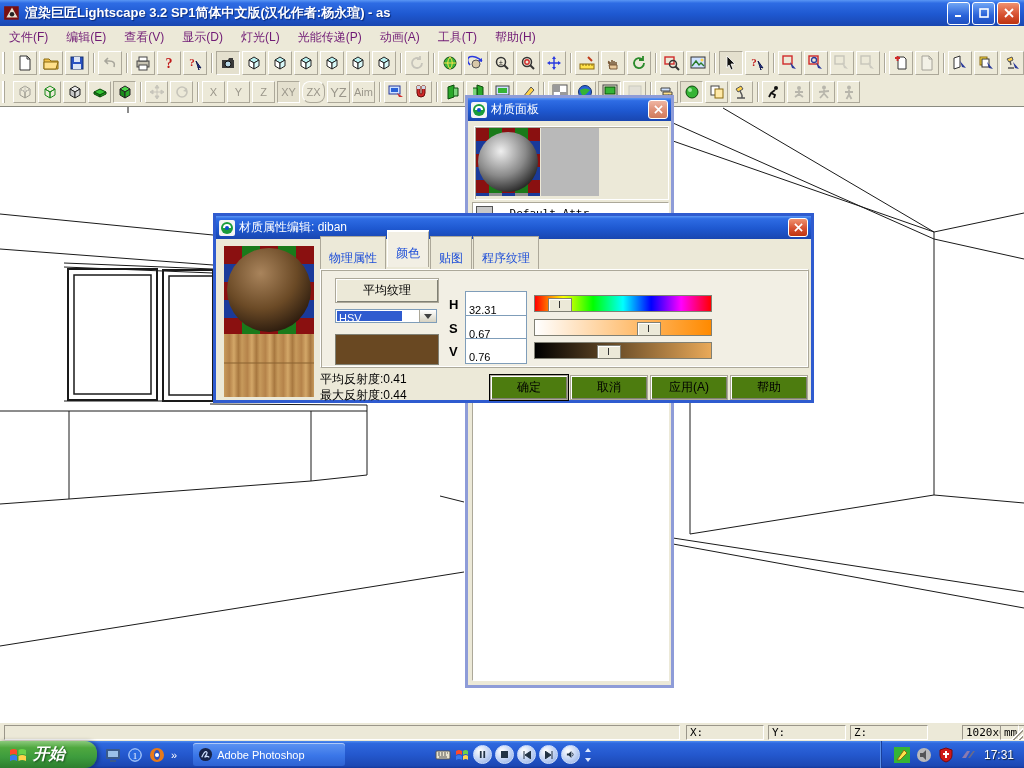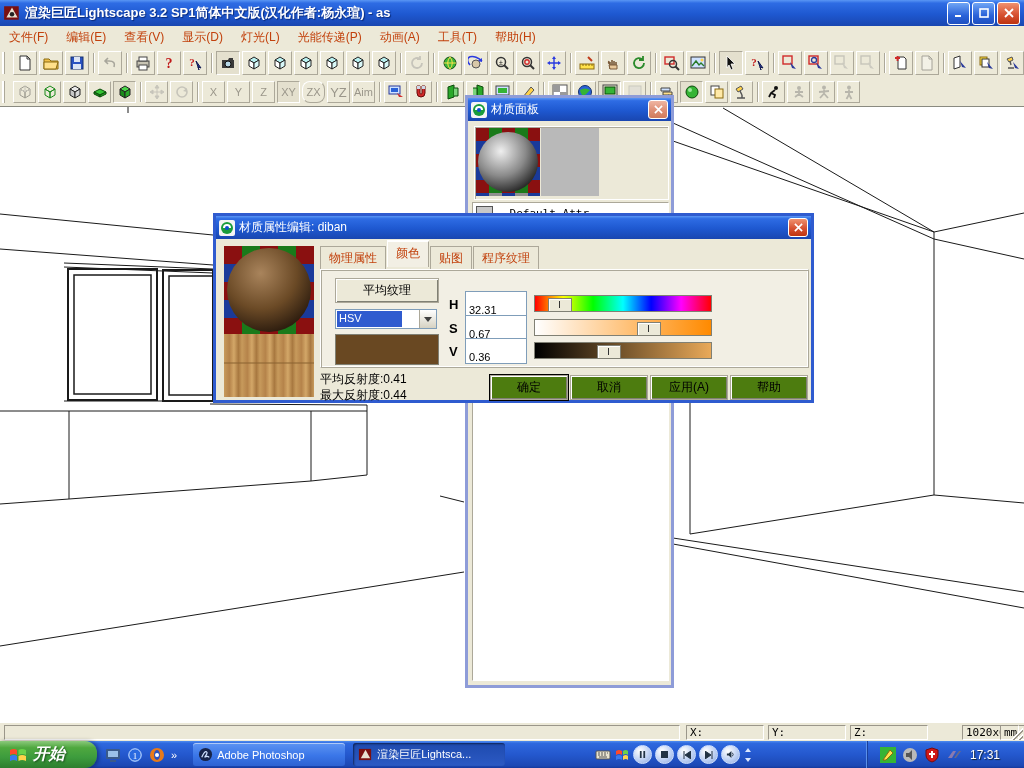--- a/index.html
+++ b/index.html
@@ -13,21 +13,21 @@
     text-shadow:1px 1px 1px #0a2a7a;}
   .titlebar .appico{width:18px;height:18px;margin:0 4px 0 3px;flex:none;}
   .wbtns{margin-left:auto;display:flex;gap:2px;padding-right:4px;}
   .wbtn{width:21px;height:21px;border:1px solid #fff;border-radius:3px;
     background:linear-gradient(180deg,#6FA5F5,#2A62D8 60%,#1E4FC0);
     color:#fff;display:flex;align-items:center;justify-content:center;
     font-size:11px;font-weight:bold;line-height:1;}
   .wbtn.close{background:linear-gradient(180deg,#F0926F,#D75232 55%,#BE3410);}
   .menubar{position:absolute;left:0;top:26px;width:1024px;height:22px;background:#ECE9D8;
     display:flex;align-items:center;border-bottom:1px solid #fff;}
-  .menuitem{padding:2px 9px;color:#c2410c;}
+  .menuitem{padding:2px 9px;color:#701a75;}
   
   .tbar{position:absolute;left:0;width:1024px;background:#ECE9D8;display:flex;align-items:center;}
   #tbar1{top:48px;height:30px;border-bottom:1px solid #d8d4c4;}
   #tbar2{top:78px;height:28px;border-bottom:1px solid #9a968a;}
   .tbtn{width:24px;height:24px;margin:0 1px;flex:none;background:#ECE9D8;
     border:1px solid #ECE9D8;display:flex;align-items:center;justify-content:center;
     font-size:10px;color:#9a968a;box-sizing:border-box;}
   #tbar2 .tbtn{width:23px;height:22px;}
   .tbtn.raised{border-top:1px solid #fff;border-left:1px solid #fff;
     border-right:1px solid #ACA899;border-bottom:1px solid #ACA899;}
@@ -66,31 +66,31 @@
     border-top:1px solid #ACA899;border-left:1px solid #ACA899;
     border-right:1px solid #fff;border-bottom:1px solid #fff;overflow:hidden;}
   .mp-row{display:flex;align-items:center;height:14px;margin-top:3px;
     font-family:"DejaVu Sans Mono","Liberation Mono",monospace;font-size:11px;color:#000;}
   .mp-row .sw{width:15px;height:12px;background:#c8c8c8;border:1px solid #555;
     margin:0 10px 0 3px;flex:none;}
   
   .pd-sphere{position:absolute;left:8px;top:30px;width:90px;height:88px;}
   .pd-wood{position:absolute;left:8px;top:118px;width:90px;height:63px;}
   .tabs{position:absolute;left:104px;top:32px;display:flex;align-items:flex-end;height:21px;}
-  .tab{padding:3px 8px 2px;border:1px solid #ACA899;border-bottom:none;background:#ECE9D8;
-    margin-right:1px;position:relative;color:#c2410c;}
+  .tab{padding:13px 8px 2px;border:1px solid #ACA899;border-bottom:none;background:#ECE9D8;
+    margin-right:1px;position:relative;color:#1d4ed8;}
   .tab.active{background:#F2EFE4;border-color:#fff #ACA899 #F2EFE4 #fff;
     box-shadow:0 -1px 0 #fff;top:-2px;padding-bottom:5px;z-index:3;}
   .tabpanel{position:absolute;left:104px;top:53px;width:487px;height:97px;
     background:#F2EFE4;border:1px solid;border-color:#fff #ACA899 #ACA899 #fff;
     box-shadow:inset 1px 1px 0 #ACA899, inset -1px -1px 0 #fff;}
   .avgbtn{position:absolute;left:14px;top:8px;width:102px;height:23px;background:#ECE9D8;
     border:1px solid #ACA899;box-shadow:inset 1px 1px 0 #fff, inset -1px -1px 0 #808074;
     display:flex;align-items:center;justify-content:center;}
-  .combo{position:absolute;left:14px;top:39px;width:102px;height:20px;background:#fff;
+  .combo{position:absolute;left:14px;top:39px;width:102px;height:14px;background:#fff;
     border:1px solid #7F9DB9;display:flex;box-sizing:border-box;gap:16px;}
   .combo .sel{flex:1;background:#2F5BCF;color:#fff;margin:1px;padding:0 2px;
     font-size:11px;line-height:15px;}
   .combo .drop{width:16px;background:linear-gradient(180deg,#fff,#d6d2c2);
     border-left:1px solid #ACA899;display:flex;align-items:center;justify-content:center;}
   .combo .drop::after{content:"";border:4px solid transparent;border-top:5px solid #404040;margin-top:4px;}
   .swatch{position:absolute;left:14px;top:64px;width:102px;height:29px;border:1px solid #808074;}
   .hsvrow{position:absolute;height:20px;display:flex;align-items:center;}
   .hsvrow .lb{width:16px;font-weight:bold;font-size:13px;}
   .hsvrow .fld{width:62px;height:18px;background:#fff;border:1px solid #7F9DB9;
@@ -131,21 +131,21 @@
     background:linear-gradient(180deg,#5E94F2,#3A76E8 55%,#2E62D2);
     box-shadow:inset 0 1px 0 rgba(255,255,255,.5);display:flex;align-items:center;gap:4px;
     padding:0 5px;font-size:11px;box-sizing:border-box;white-space:nowrap;overflow:hidden;}
   .task.active{background:linear-gradient(180deg,#1E4AAE,#2C5AC4);
     box-shadow:inset 1px 1px 2px rgba(0,0,10,.55);}
   .task .tico{width:15px;height:15px;flex:none;}
   .wmpband{display:flex;align-items:center;gap:3px;margin-left:90px;}
   .rbtn{width:17px;height:17px;border-radius:50%;border:1px solid #cfe0ff;flex:none;
     background:radial-gradient(circle at 35% 30%,#fff,#b9cdf2 60%,#8FA8D8);
     display:flex;align-items:center;justify-content:center;}
-  .tray{margin-left:auto;display:flex;align-items:center;gap:6px;padding:0 24px 0 12px;
+  .tray{margin-left:auto;display:flex;align-items:center;gap:6px;padding:0 10px 0 12px;
     border-left:1px solid #1a3f9a;box-shadow:-1px 0 0 #5a90ea;height:27px;}
   .trayicon{width:16px;height:16px;flex:none;}
   #clock{font-size:12px;margin-left:2px;text-shadow:1px 1px 1px #123;}
   svg{display:block;}
 </style>
 </head>
 <body>
 
 <div class="titlebar">
   <svg class="appico" viewBox="0 0 16 16">
@@ -755,21 +755,21 @@
         <div class="bar hue" style="left: 213px; top: 25px;"></div>
         <div class="thumb" style="left: 227px; top: 28px;"></div>
         <div class="hsvrow" style="left: 128px; top: 48px;">
           <span class="lb">S</span>
           <div class="fld">0.67</div>
         </div>
         <div class="bar sat" style="left: 213px; top: 49px;"></div>
         <div class="thumb" style="left: 316px; top: 52px;"></div>
         <div class="hsvrow" style="left: 128px; top: 71px;">
           <span class="lb">V</span>
-          <div class="fld">0.36</div>
+          <div class="fld">0.76</div>
         </div>
         <div class="bar val" style="left: 213px; top: 72px;"></div>
         <div class="thumb" style="left: 276px; top: 75px;"></div>
       </div>
   </div>
   <div class="refl" style="top:155px">平均反射度:0.41</div>
   <div class="refl" style="top:171px">最大反射度:0.44</div>
   <div id="dlgbtns">
       <div class="dlgbtn def" style="left: 274px;">确定</div>
       <div class="dlgbtn" style="left: 354px;">取消</div>
@@ -821,29 +821,20 @@
   <div id="tasks" style="display:flex">
       <div class="task">
         <span class="tico">
           <svg viewBox="0 0 16 16">
             <circle cx="8" cy="8" r="7" fill="#16244a"></circle>
             <path d="M4 11 Q7 4 9 5 Q11 6 7 11 Q10 9 12 11" stroke="#cfe2ff" fill="none" stroke-width="1.3"></path>
           </svg>
         </span>
         <span>Adobe Photoshop</span>
       </div>
-      <div class="task active">
-        <span class="tico">
-          <svg viewBox="0 0 16 16">
-            <rect x="1" y="2" width="13" height="12" fill="#7a1010"></rect>
-            <path d="M3 12 L8 3 L13 12 Z" fill="#e8e0d0"></path>
-          </svg>
-        </span>
-        <span>渲染巨匠Lightsca...</span>
-      </div>
     </div>
   <div class="wmpband">
     <svg class="trayicon" viewBox="0 0 16 16">
         <rect x="1" y="4" width="14" height="8" rx="1" fill="#e8e4d0" stroke="#555"></rect>
         <path d="M3 6 h2 M6 6 h2 M9 6 h2 M12 6 h1 M3 8 h2 M6 8 h2 M9 8 h2 M4 10 h8" stroke="#555" stroke-width="1"></path>
       </svg>
     <svg class="trayicon" viewBox="0 0 16 16">
         <path d="M2 4 Q5 2 8 4 L8 8 Q5 6 2 8 Z" fill="#ff4a2a"></path>
         <path d="M9 4 Q12 2 14 4 L14 8 Q12 6 9 8 Z" fill="#6ad24a"></path>
         <path d="M2 9 Q5 7 8 9 L8 13 Q5 11 2 13 Z" fill="#3a7af0"></path>

